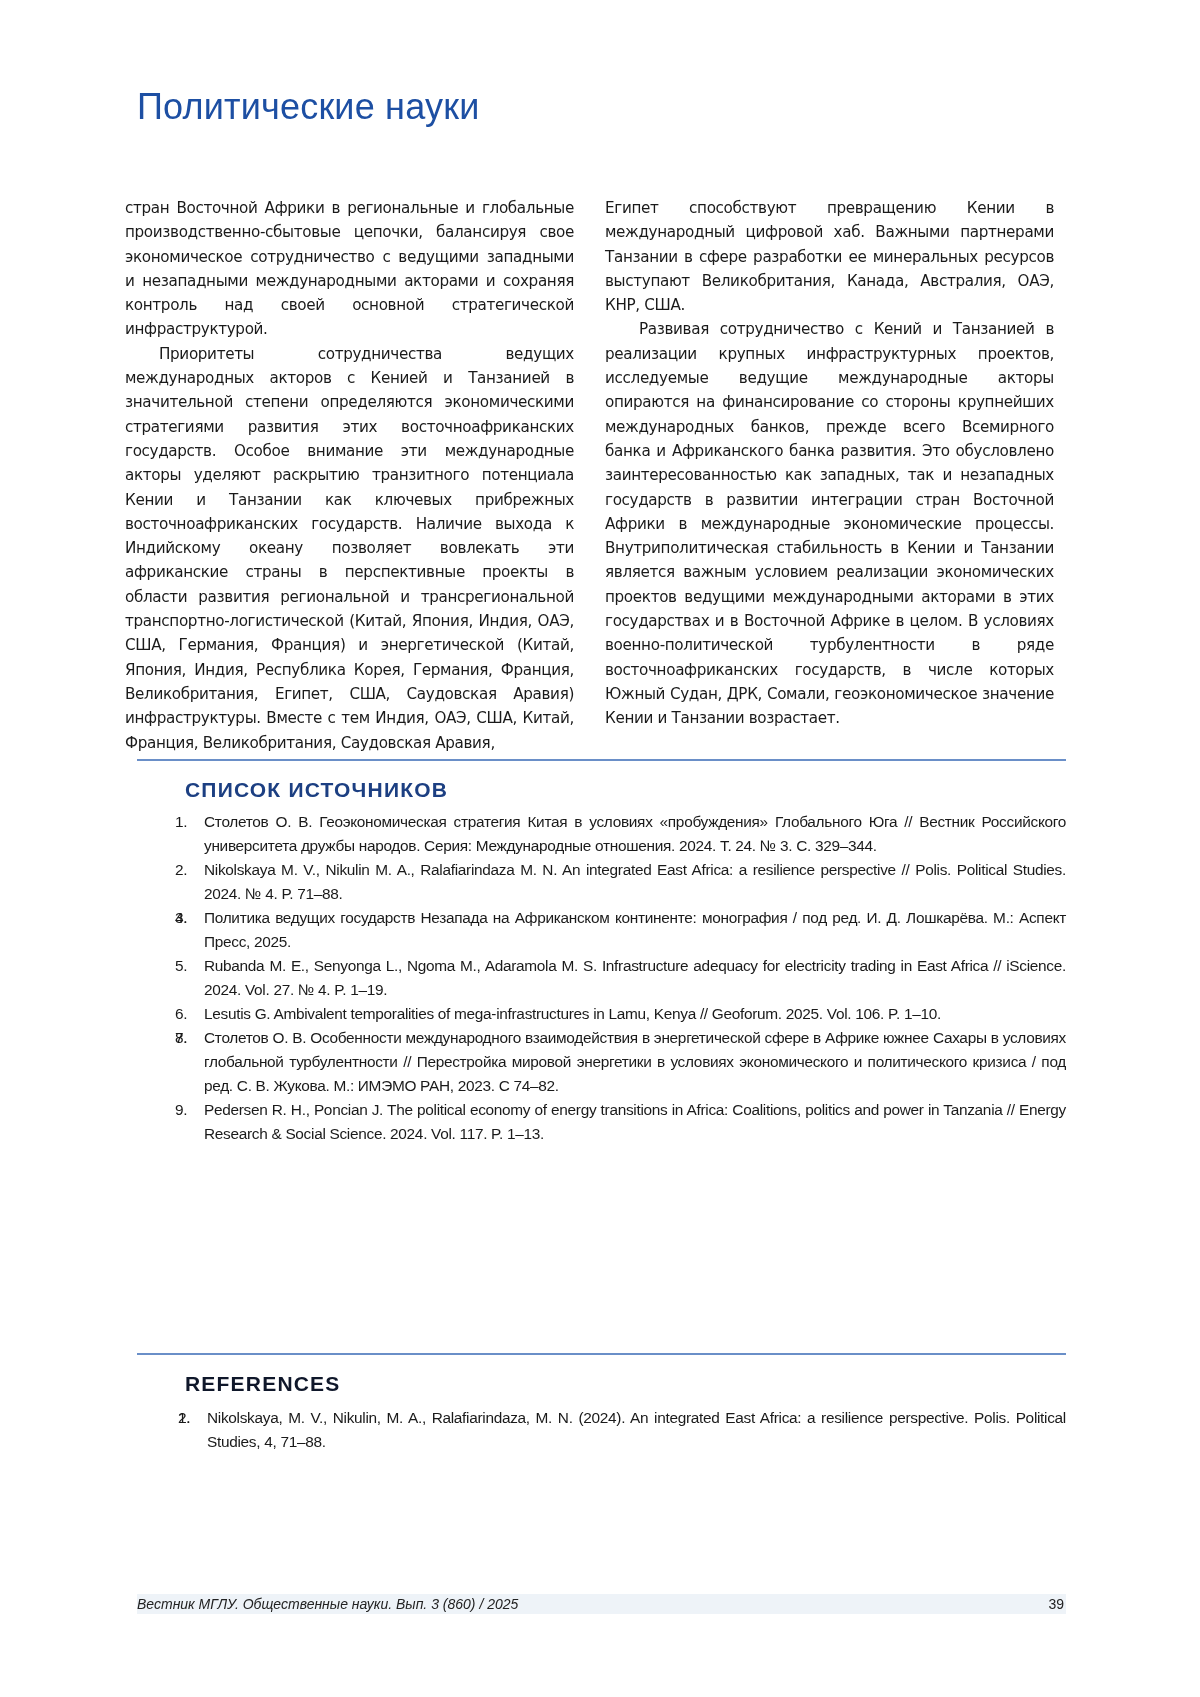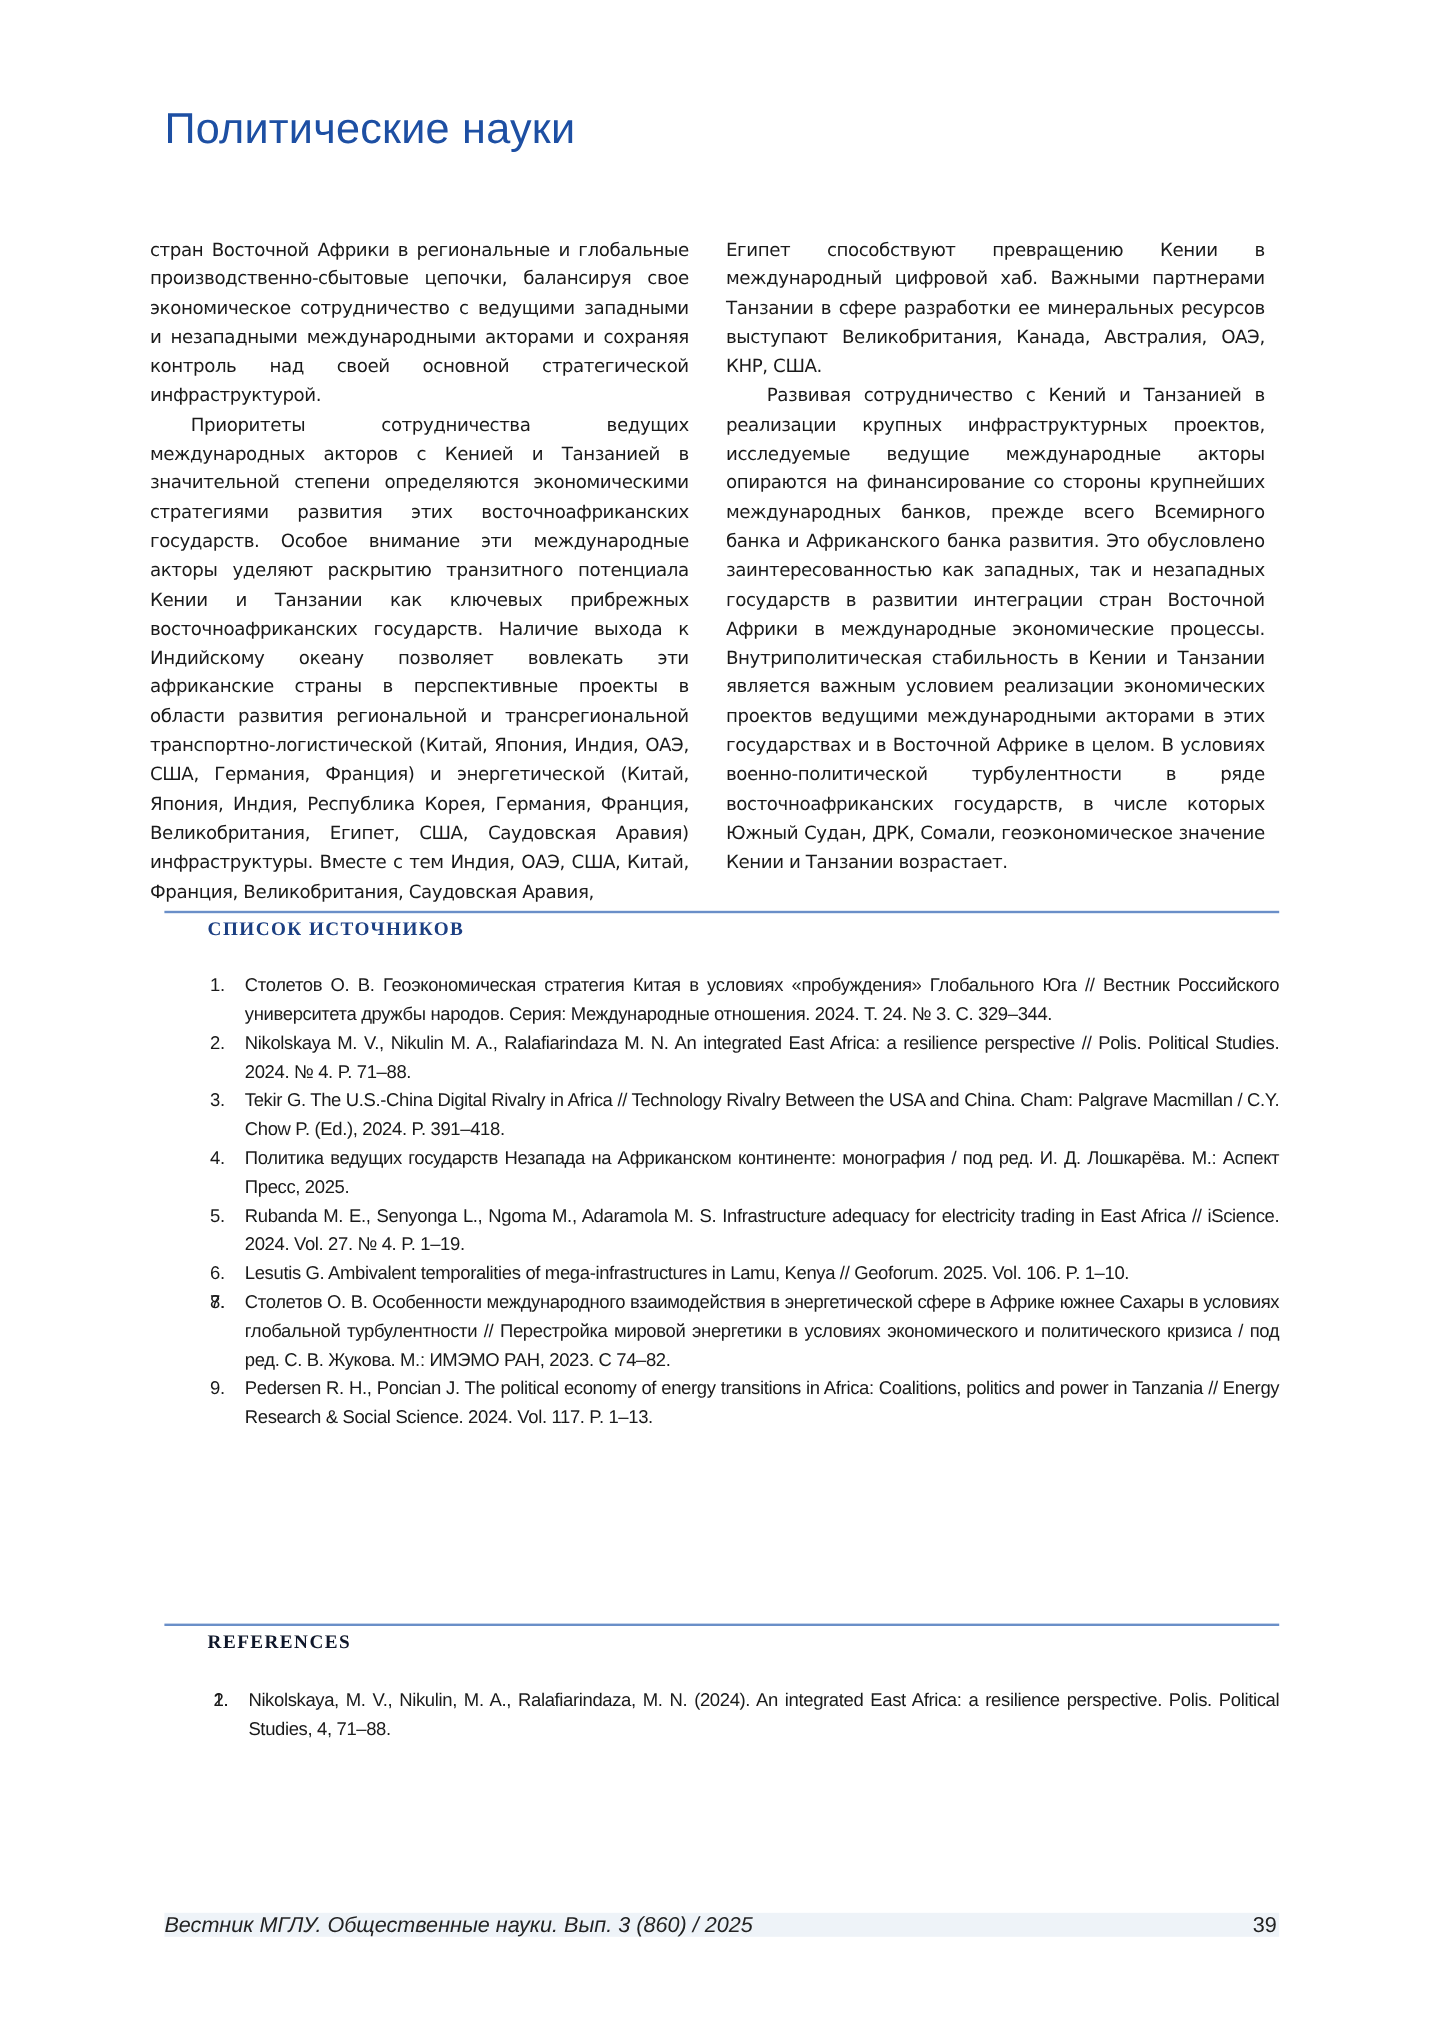--- a/index.html
+++ b/index.html
@@ -3,27 +3,27 @@
 <meta charset="utf-8">
 <style>
   html, body { margin: 0; padding: 0; background: #ffffff; }
   body { width: 1200px; height: 1697px; position: relative; font-family: "DejaVu Sans", sans-serif; color: #1a1a1a; overflow: hidden; }
   .section-title { position: absolute; left: 137px; top: 86px; font-family: "Liberation Sans", sans-serif; font-size: 36px; color: #1d4fa3; font-weight: normal; margin: 0; letter-spacing: 0.2px; }
   .body-cols { position: absolute; left: 125px; top: 196px; width: 929px; display: flex; justify-content: space-between; }
   .col { width: 449px; font-family: "DejaVu Sans", sans-serif; font-size: 15.2px; line-height: 24.3px; text-align: justify; letter-spacing: -0.35px; }
   .col p { margin: 0; }
   .col p.indent { text-indent: 34px; }
   .rule { position: absolute; left: 137px; width: 929px; height: 2px; background: #6a8fc8; }
-  .list-heading { position: absolute; left: 173px; font-family: Liberation Serif, serif; font-weight: bold; font-size: 16px; letter-spacing: 1.2px; margin: 0; }
+  .list-heading { position: absolute; left: 173px; font-family: Liberation Sans, sans-serif; font-weight: bold; font-size: 21px; letter-spacing: 1.2px; margin: 12px; }
   .list-heading.ru { color: #1c3f82; }
   .list-heading.en { color: #0f172a; }
   ol.refs { position: absolute; left: 175px; width: 891px; margin: 0; padding: 0; list-style: none; font-family: "Liberation Sans", sans-serif; font-size: 15.4px; line-height: 24px; letter-spacing: -0.3px; }
   ol.refs li { position: relative; padding-left: 29px; text-align: justify; }
   ol.refs li .num { position: absolute; left: 0; top: 0; }
-  .footer { position: absolute; left: 137px; top: 1594px; width: 929px; height: 20px; background: #eef3f8; display: flex; justify-content: space-between; align-items: center; font-family: "Liberation Sans", sans-serif; font-style: italic; font-size: 18px; color: #222; }
+  .footer { position: absolute; left: 137px; top: 1594px; width: 929px; height: 20px; background: #eef3f8; display: flex; justify-content: space-between; align-items: center; font-family: "Liberation Sans", sans-serif; font-style: italic; font-size: 14px; color: #222; }
   .footer .page { font-style: normal; padding-right: 2px; text-align: right; }
 </style>
 </head>
 <body>
 
 <h1 class="section-title">Политические науки</h1>
 
 <div class="body-cols">
   <div class="col">
     <p>стран Восточной Африки в региональные и глобальные производственно-сбытовые цепочки, балансируя свое экономическое сотрудничество с ведущими западными и незападными международными акторами и сохраняя контроль над своей основной стратегической инфраструктурой.</p>
@@ -34,21 +34,21 @@
     <p class="indent">Развивая сотрудничество с Кений и Танзанией в реализации крупных инфраструктурных проектов, исследуемые ведущие международные акторы опираются на финансирование со стороны крупнейших международных банков, прежде всего Всемирного банка и Африканского банка развития. Это обусловлено заинтересованностью как западных, так и незападных государств в развитии интеграции стран Восточной Африки в международные экономические процессы. Внутриполитическая стабильность в Кении и Танзании является важным условием реализации экономических проектов ведущими международными акторами в этих государствах и в Восточной Африке в целом. В условиях военно-политической турбулентности в ряде восточноафриканских государств, в числе которых Южный Судан, ДРК, Сомали, геоэкономическое значение Кении и Танзании возрастает.</p>
   </div>
 </div>
 
 <div class="rule" style="top:759px;"></div>
 <h2 class="list-heading ru" style="top:766px;">СПИСОК ИСТОЧНИКОВ</h2>
 
 <ol class="refs" style="top:810px;">
   <li><span class="num">1.</span><span>Столетов О. В. Геоэкономическая стратегия Китая в условиях «пробуждения» Глобального Юга // Вестник Российского университета дружбы народов. Серия: Международные отношения. 2024. Т. 24. № 3. С. 329–344.</span></li>
   <li><span class="num">2.</span><span>Nikolskaya M. V., Nikulin M. A., Ralafiarindaza M. N. An integrated East Africa: a resilience perspective // Polis. Political Studies. 2024. № 4. P. 71–88.</span></li>
-  <li><span class="num">3.</span><span>Tekir G. The U.S.-China Digital Rivalry in Africa // Technology Rivalry Between the USA and China. Cham: Palgrave Macmillan / C.Y. Chow P. (Ed.), 2024. P. 391–418.</span></li>
+  <li><span class="num">3.</span></li>
   <li><span class="num">4.</span><span>Политика ведущих государств Незапада на Африканском континенте: монография / под ред. И. Д. Лошкарёва. М.: Аспект Пресс, 2025.</span></li>
   <li><span class="num">5.</span><span>Rubanda M. E., Senyonga L., Ngoma M., Adaramola M. S. Infrastructure adequacy for electricity trading in East Africa // iScience. 2024. Vol. 27. № 4. P. 1–19.</span></li>
   <li><span class="num">6.</span><span>Lesutis G. Ambivalent temporalities of mega-infrastructures in Lamu, Kenya // Geoforum. 2025. Vol. 106. P. 1–10.</span></li>
   <li><span class="num">7.</span></li>
   <li><span class="num">8.</span><span>Столетов О. В. Особенности международного взаимодействия в энергетической сфере в Африке южнее Сахары в условиях глобальной турбулентности // Перестройка мировой энергетики в условиях экономического и политического кризиса / под ред. С. В. Жукова. М.: ИМЭМО РАН, 2023. С 74–82.</span></li>
   <li><span class="num">9.</span><span>Pedersen R. H., Poncian J. The political economy of energy transitions in Africa: Coalitions, politics and power in Tanzania // Energy Research &amp; Social Science. 2024. Vol. 117. P. 1–13.</span></li>
 </ol>
 
 <div class="rule" style="top:1353px;"></div>
 <h2 class="list-heading en" style="top:1360px;">REFERENCES</h2>

